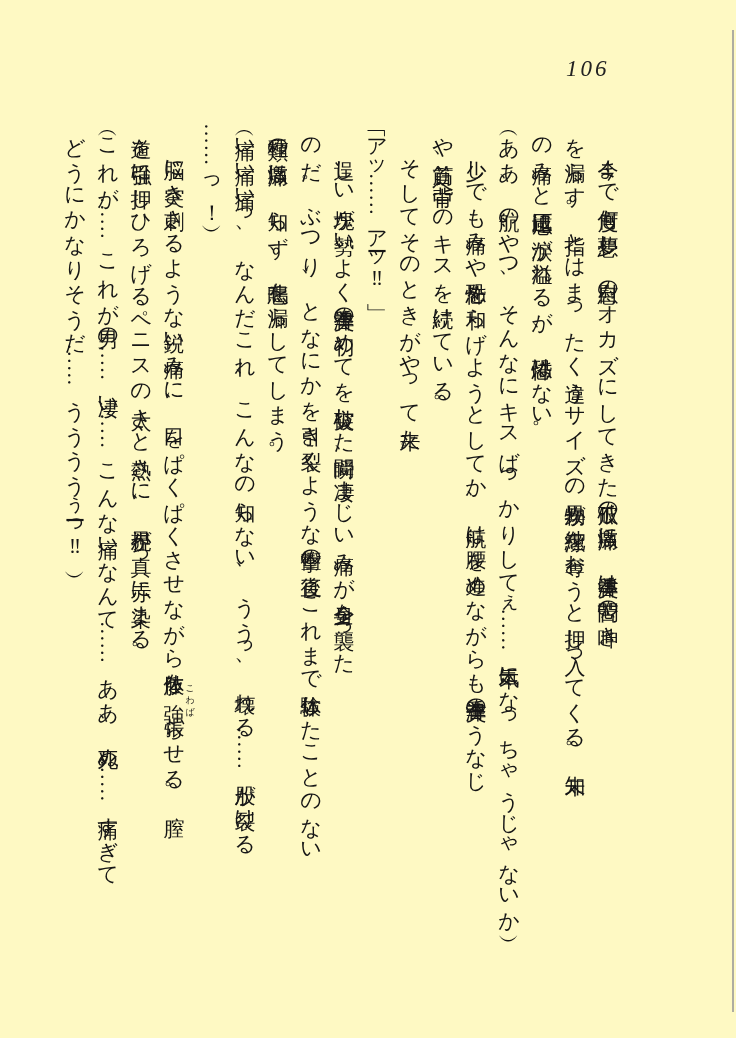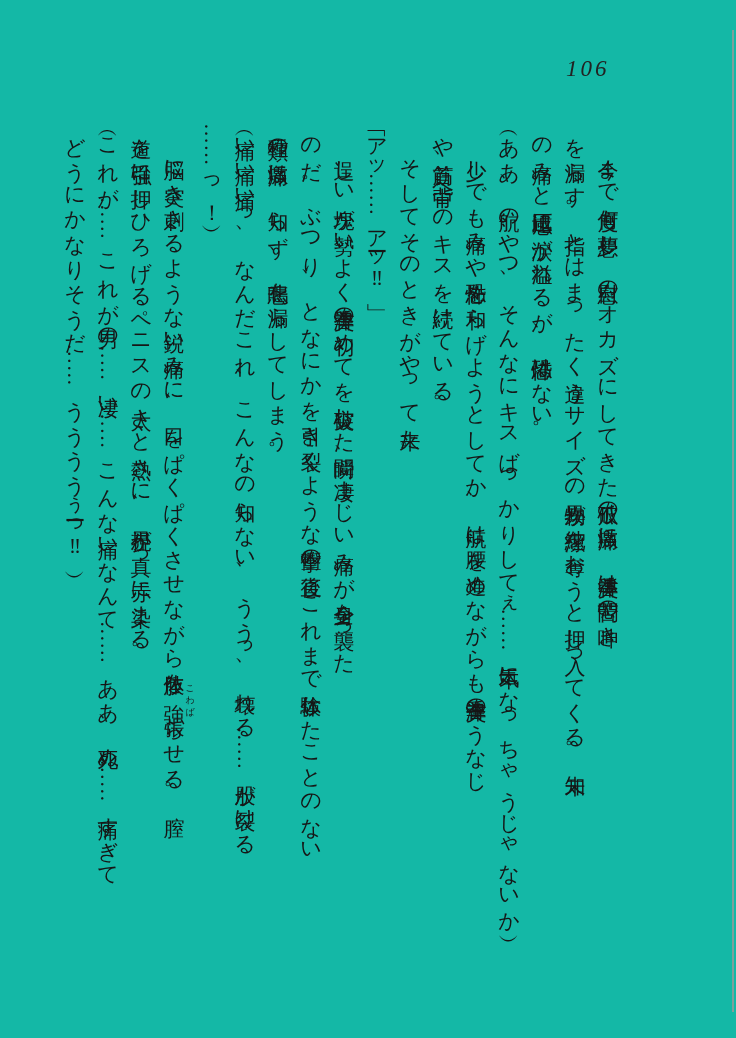--- a/index.html
+++ b/index.html
@@ -4,21 +4,21 @@
 <style>
   html, body {
     margin: 0;
     padding: 0;
     background: #e8e8e8;
   }
   #page {
     position: relative;
     width: 736px;
     height: 1038px;
-    background: #14b8a6;
+    background: #fef9c3;
     overflow: hidden;
     font-family: "Liberation Serif", "DejaVu Serif", serif;
     color: #1b1b1b;
   }
   #page-number {
     position: absolute;
     top: 56px;
     left: 566px;
     font-size: 23px;
     font-style: italic;

